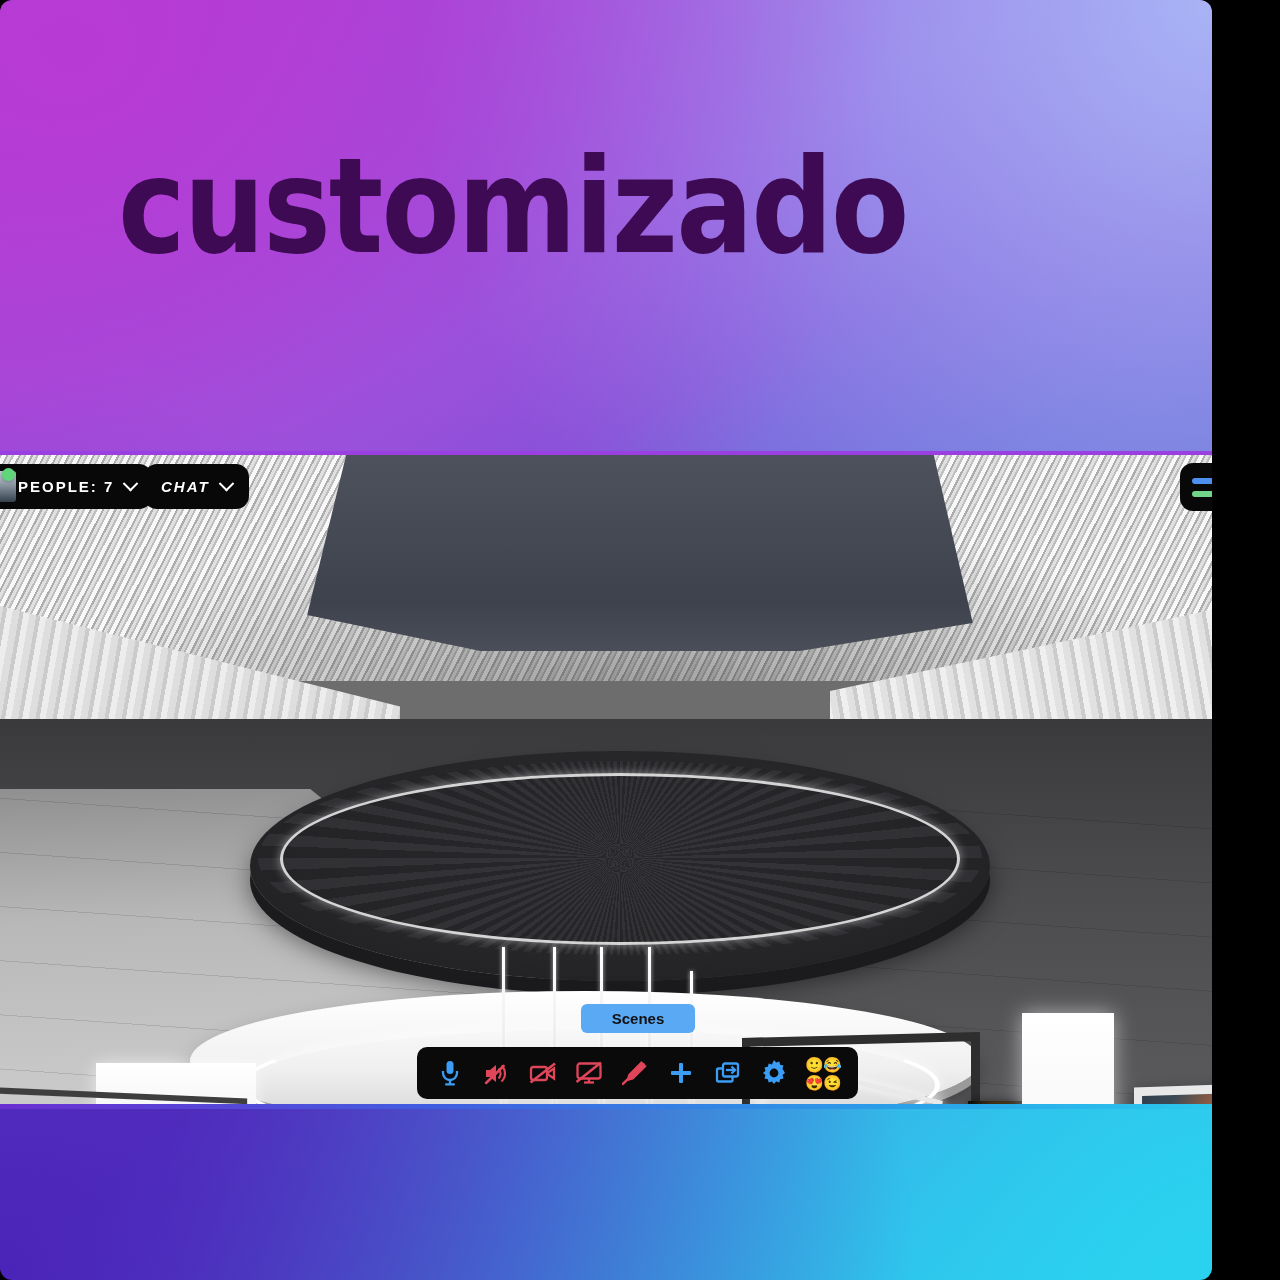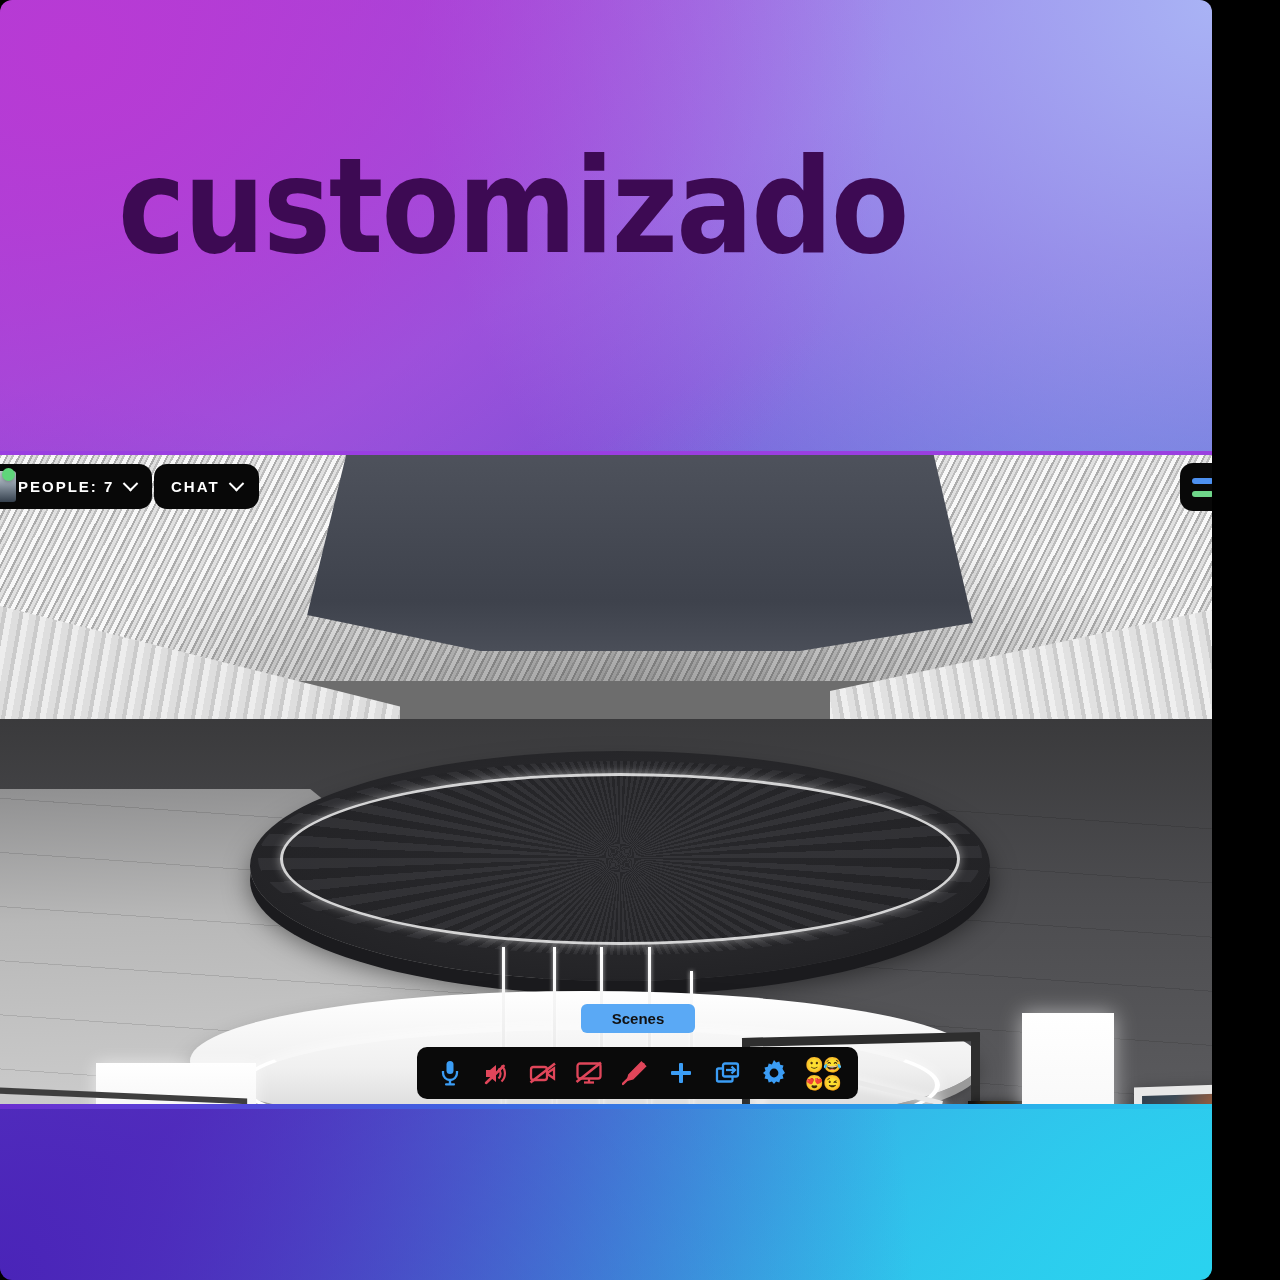--- a/index.html
+++ b/index.html
@@ -131,21 +131,21 @@
   
   .hud{ position:absolute; inset:0; z-index:60; }
 
   .pill{ background:#080808; border-radius:13px; height:45px; display:flex; align-items:center;
     color:#fff; font-weight:700; letter-spacing:2px; font-size:15px; cursor:pointer; }
   #people-pill{ position:absolute; left:-12px; top:13px; padding:0 16px 0 30px; }
   .avatar{ position:absolute; left:8px; top:7px; width:20px; height:31px; border-radius:3px;
     background:linear-gradient(180deg,#cfd6dd 0%, #8e9aa6 42%, #35404d 100%); }
   .avatar-dot{ position:absolute; left:6px; top:-3px; width:13px; height:13px; border-radius:50%;
     background:#5fd67a; box-shadow:0 0 4px rgba(0,0,0,.4); }
-  #chat-pill{ position:absolute; left:154px; top:13px; padding:8px 17px; }
+  #chat-pill{ position:absolute; left:144px; top:13px; padding:8px 17px;font-style:italic; }
   .chev{ width:11px; height:11px; border-right:2.4px solid #fff; border-bottom:2.4px solid #fff;
     transform:rotate(45deg) translate(-2px,-2px); margin-left:11px; }
 
   #menu-pill{ position:absolute; right:-14px; top:13px; width:46px; height:48px;
     background:#080808; border-radius:13px; display:flex; flex-direction:column;
     align-items:center; justify-content:center; gap:7px; cursor:pointer; }
   #menu-pill span{ display:block; width:22px; height:6px; border-radius:3px; }
 
   #scenes-btn{ position:absolute; left:581px; top:1004px; width:114px; height:29px;
     background:#5aa9f5; border-radius:6px; color:#111; font-size:15px; font-weight:700;

